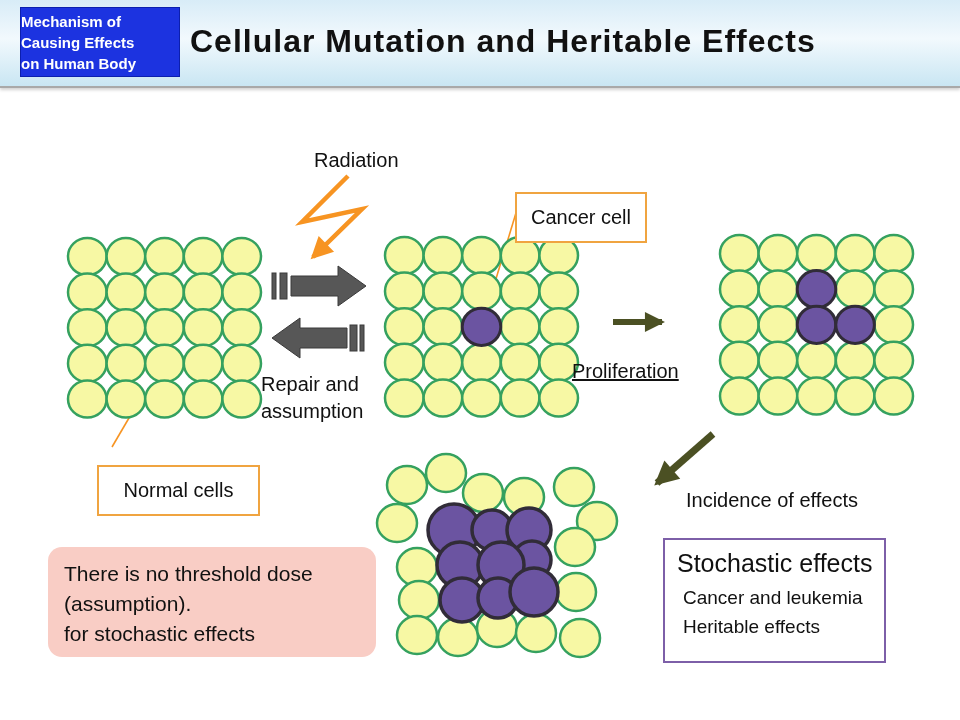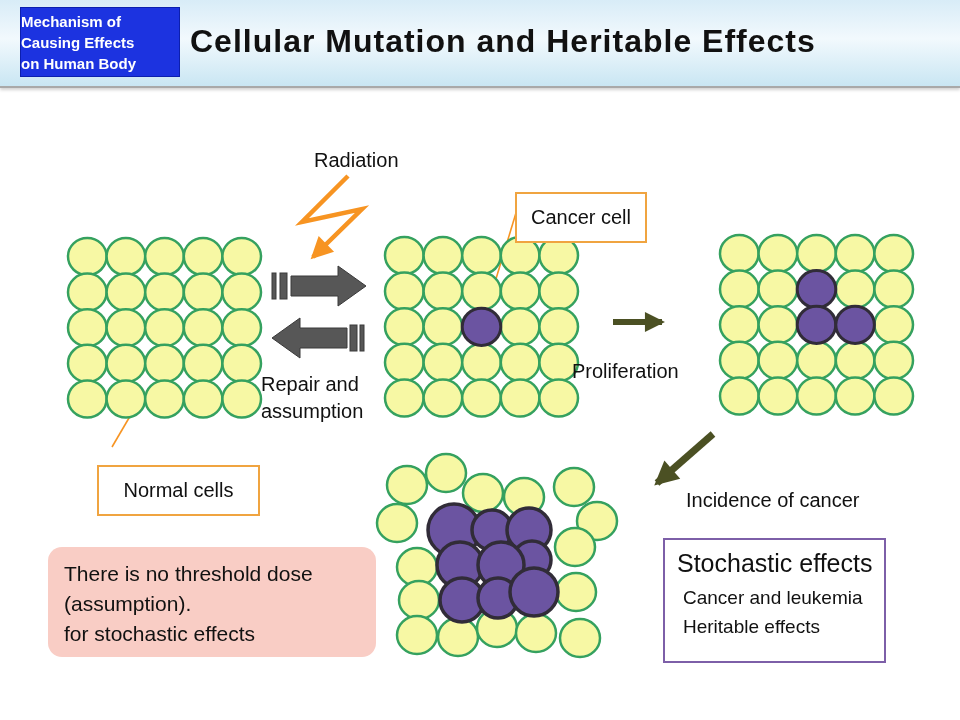--- a/index.html
+++ b/index.html
@@ -202,25 +202,25 @@
 
   <div class="lbl" style="left:314px; top:147px;">Radiation</div>
 
   <div class="tagbox" style="left:515px; top:156px; width:128px; height:47px;margin-top:36px;">Cancer cell</div>
 
   <div class="lbl" style="left:261px; top:371px;">
     <div>Repair and</div>
     <div>assumption</div>
   </div>
 
-  <div class="lbl" style="left:572px; top:358px;">Proliferation</div>
+  <div class="lbl" style="left:572px; top:358px;text-decoration:underline;">Proliferation</div>
 
   <div class="tagbox" style="left:97px; top:447px; width:159px; height:47px;margin-top:18px;">Normal cells</div>
 
-  <div class="lbl" style="left:686px; top:487px;">Incidence of cancer</div>
+  <div class="lbl" style="left:686px; top:487px;">Incidence of effects</div>
 
   <div class="note">
     <div>There is no threshold dose</div>
     <div>(assumption).</div>
     <div>for stochastic effects</div>
   </div>
 
   <div class="stoch">
     <div class="stoch-title">Stochastic effects</div>
     <div class="stoch-item">Cancer and leukemia</div>

